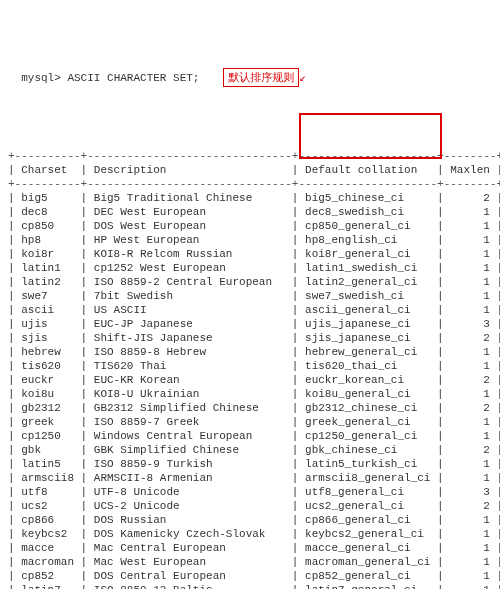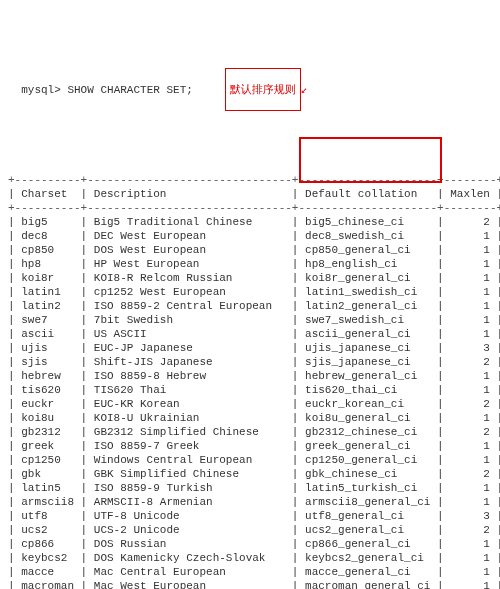--- a/index.html
+++ b/index.html
@@ -11,22 +11,22 @@
     color: #333;
     white-space: pre;
   }
   .prompt-line { margin-bottom: 2px; }
   .annotation-box {
     display: inline-block;
     border: 1px solid #d00;
     color: #d00;
     font-family: sans-serif;
     font-size: 11px;
-    padding: 13px 4px;
-    margin-left: 12px;
+    padding: 1px 4px;
+    margin-left: 4px;
     white-space: normal;
   }
   .arrow {
     color: #d00;
     font-size: 11px;
     position: relative;
   }
   .table-wrap {
     position: relative;
   }
@@ -37,21 +37,21 @@
     border: 2px solid #d00;
     pointer-events: none;
   }
 </style>
 </head>
 <body>
 
 
 
 <div class="prompt-line">
-  <span>mysql&gt;</span> <span>SHOW CHARACTER SET;</span>   <span class="annotation-box">默认排序规则</span><span class="arrow">↙</span>
+  <span>mysql&gt;</span> <span>ASCII CHARACTER SET;</span>   <span class="annotation-box">默认排序规则</span><span class="arrow">↙</span>
 </div>
 
 <div class="table-wrap">
   <div id="header-box" class="header-highlight" style="left: 290.812px; top: 0px; width: 138.797px; height: 42px;"></div>
   <div id="ascii-table"><div class="line sep">+----------+-------------------------------+---------------------+--------+</div><div class="line">| Charset  | Description                   | Default collation   | Maxlen |</div><div class="line sep">+----------+-------------------------------+---------------------+--------+</div><div class="line">| big5     | Big5 Traditional Chinese      | big5_chinese_ci     |      2 |</div><div class="line">| dec8     | DEC West European             | dec8_swedish_ci     |      1 |</div><div class="line">| cp850    | DOS West European             | cp850_general_ci    |      1 |</div><div class="line">| hp8      | HP West European              | hp8_english_ci      |      1 |</div><div class="line">| koi8r    | KOI8-R Relcom Russian         | koi8r_general_ci    |      1 |</div><div class="line">| latin1   | cp1252 West European          | latin1_swedish_ci   |      1 |</div><div class="line">| latin2   | ISO 8859-2 Central European   | latin2_general_ci   |      1 |</div><div class="line">| swe7     | 7bit Swedish                  | swe7_swedish_ci     |      1 |</div><div class="line">| ascii    | US ASCII                      | ascii_general_ci    |      1 |</div><div class="line">| ujis     | EUC-JP Japanese               | ujis_japanese_ci    |      3 |</div><div class="line">| sjis     | Shift-JIS Japanese            | sjis_japanese_ci    |      2 |</div><div class="line">| hebrew   | ISO 8859-8 Hebrew             | hebrew_general_ci   |      1 |</div><div class="line">| tis620   | TIS620 Thai                   | tis620_thai_ci      |      1 |</div><div class="line">| euckr    | EUC-KR Korean                 | euckr_korean_ci     |      2 |</div><div class="line">| koi8u    | KOI8-U Ukrainian              | koi8u_general_ci    |      1 |</div><div class="line">| gb2312   | GB2312 Simplified Chinese     | gb2312_chinese_ci   |      2 |</div><div class="line">| greek    | ISO 8859-7 Greek              | greek_general_ci    |      1 |</div><div class="line">| cp1250   | Windows Central European      | cp1250_general_ci   |      1 |</div><div class="line">| gbk      | GBK Simplified Chinese        | gbk_chinese_ci      |      2 |</div><div class="line">| latin5   | ISO 8859-9 Turkish            | latin5_turkish_ci   |      1 |</div><div class="line">| armscii8 | ARMSCII-8 Armenian            | armscii8_general_ci |      1 |</div><div class="line">| utf8     | UTF-8 Unicode                 | utf8_general_ci     |      3 |</div><div class="line">| ucs2     | UCS-2 Unicode                 | ucs2_general_ci     |      2 |</div><div class="line">| cp866    | DOS Russian                   | cp866_general_ci    |      1 |</div><div class="line">| keybcs2  | DOS Kamenicky Czech-Slovak    | keybcs2_general_ci  |      1 |</div><div class="line">| macce    | Mac Central European          | macce_general_ci    |      1 |</div><div class="line">| macroman | Mac West European             | macroman_general_ci |      1 |</div><div class="line">| cp852    | DOS Central European          | cp852_general_ci    |      1 |</div><div class="line">| latin7   | ISO 8859-13 Baltic            | latin7_general_ci   |      1 |</div></div>
 </div>
 
 
 
 

